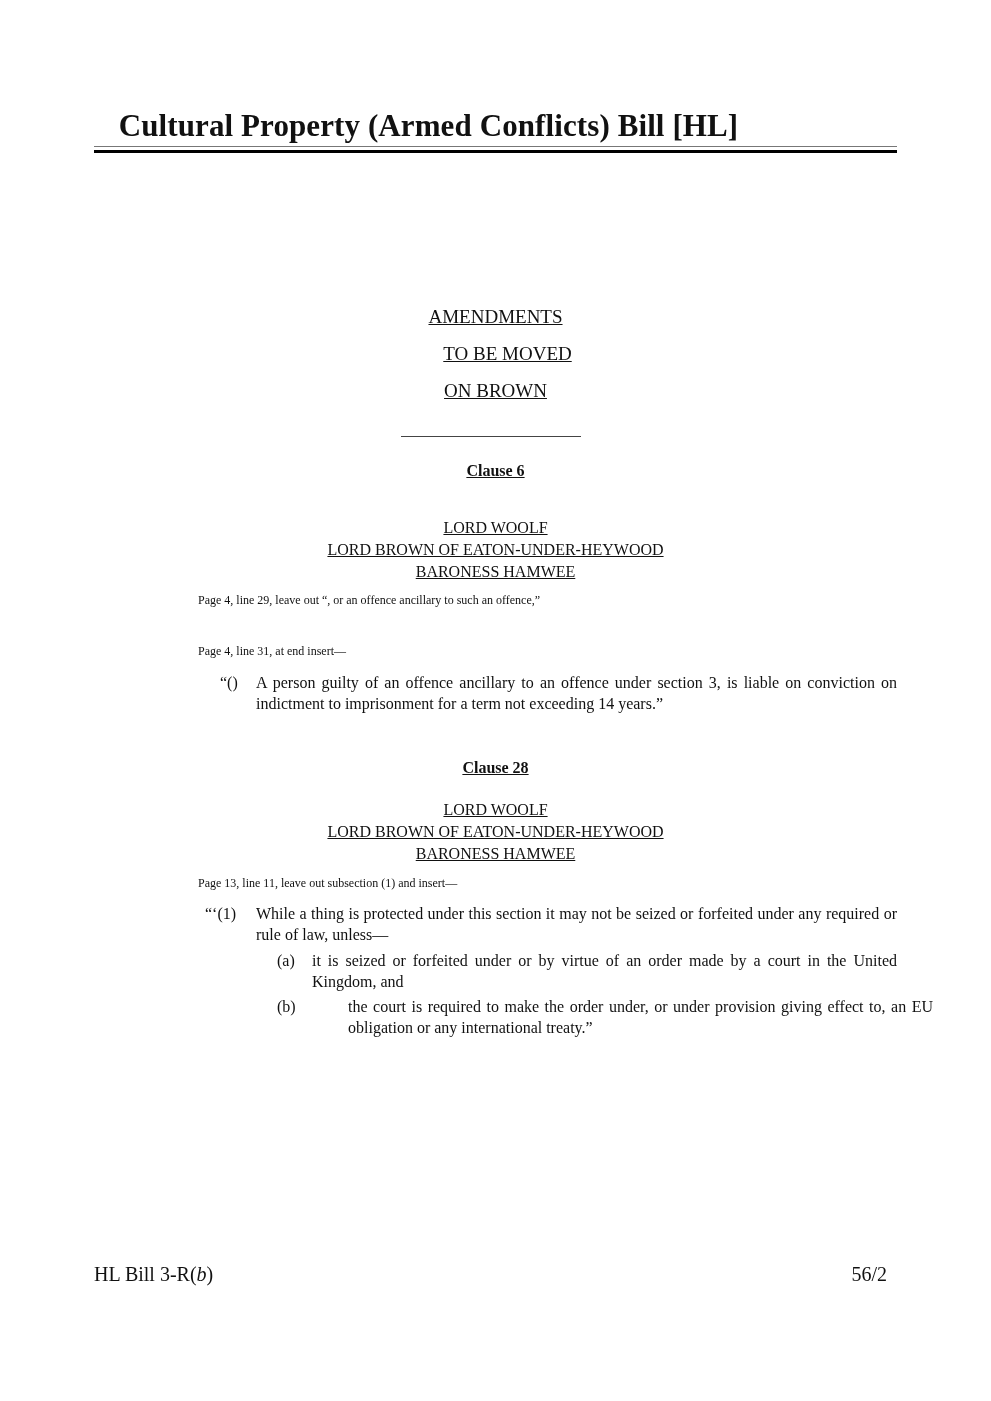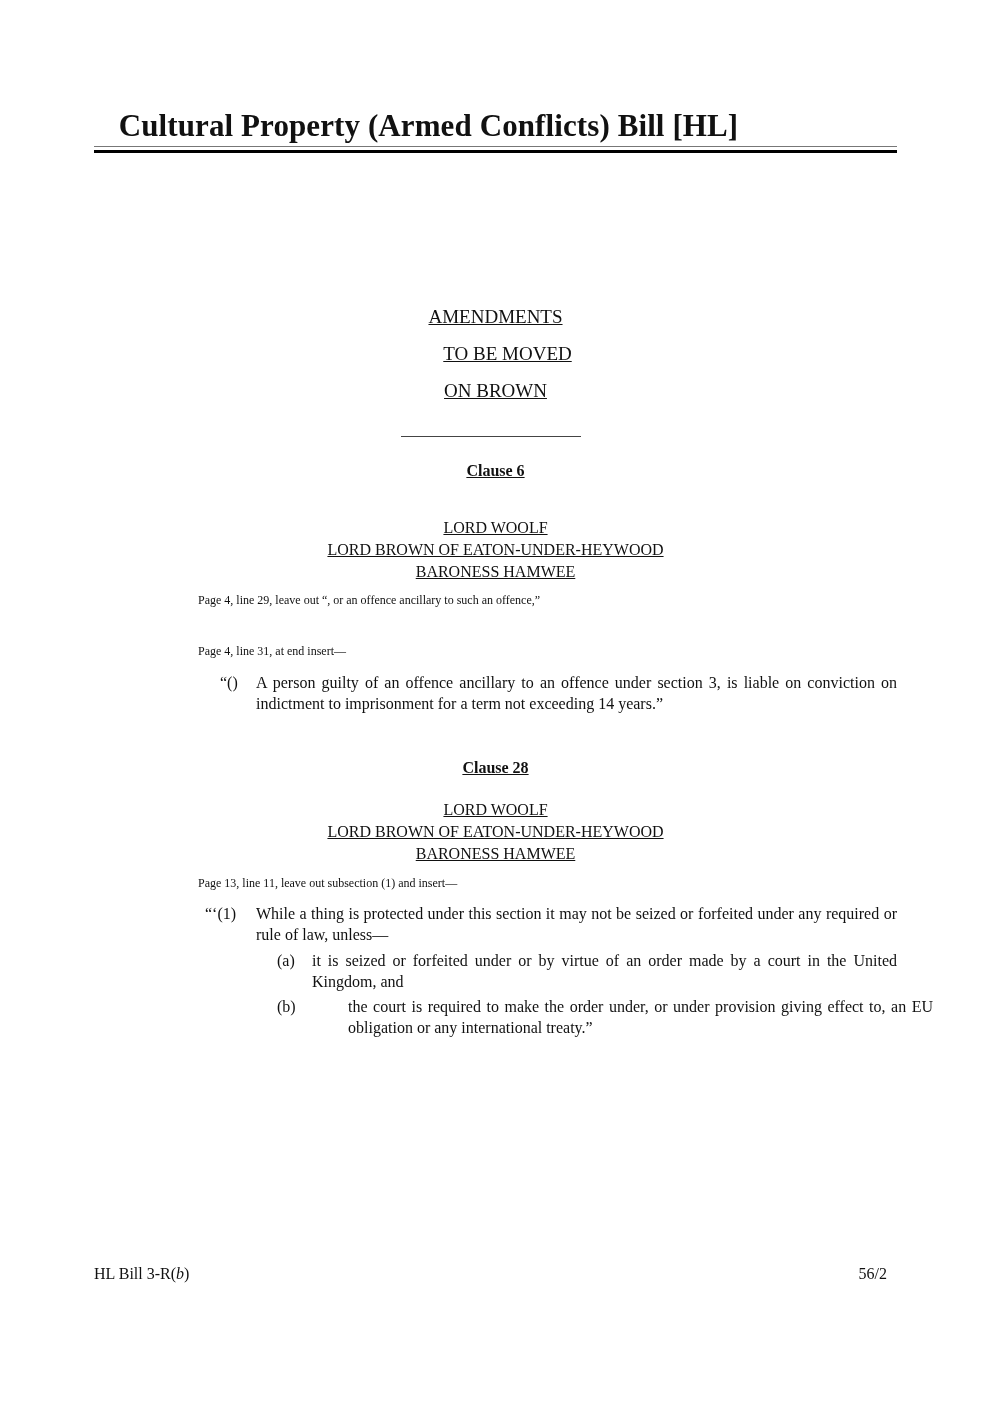--- a/index.html
+++ b/index.html
@@ -11,21 +11,21 @@
   .rule-thin { left:94px; width:803px; top:146px; height:1px; background:#777; }
   .rule-thick { left:94px; width:803px; top:150px; height:3px; background:#000; }
   .center { left:0; width:991px; text-align:center;text-decoration:underline; }
   .heading { font-size:19px; line-height:24px; }
   .short-rule { left:401px; width:180px; top:436px; height:1px; background:#444; }
   .clause { font-size:16px; font-weight:bold; line-height:20px; }
   .names { font-size:16px; line-height:22px; }
   .para { left:198px; font-size:12px; line-height:21px; }
   .block { font-size:16px; line-height:21px; text-align:justify; }
   .lbl { position:absolute; font-size:16px; line-height:21px; }
-  .footer { font-size:16px; line-height:20px; }
+  .footer { font-size:20px; line-height:20px; }
 </style>
 </head>
 <body>
 
 <div class="abs title">Cultural Property (Armed Conflicts) Bill [HL]</div>
 <div class="abs rule-thin"></div>
 <div class="abs rule-thick"></div>
 
 <div class="abs center heading" style="top:305px;">AMENDMENTS</div>
 <div class="abs center heading" style="top:342px;padding-left:12px;">TO BE MOVED</div>

